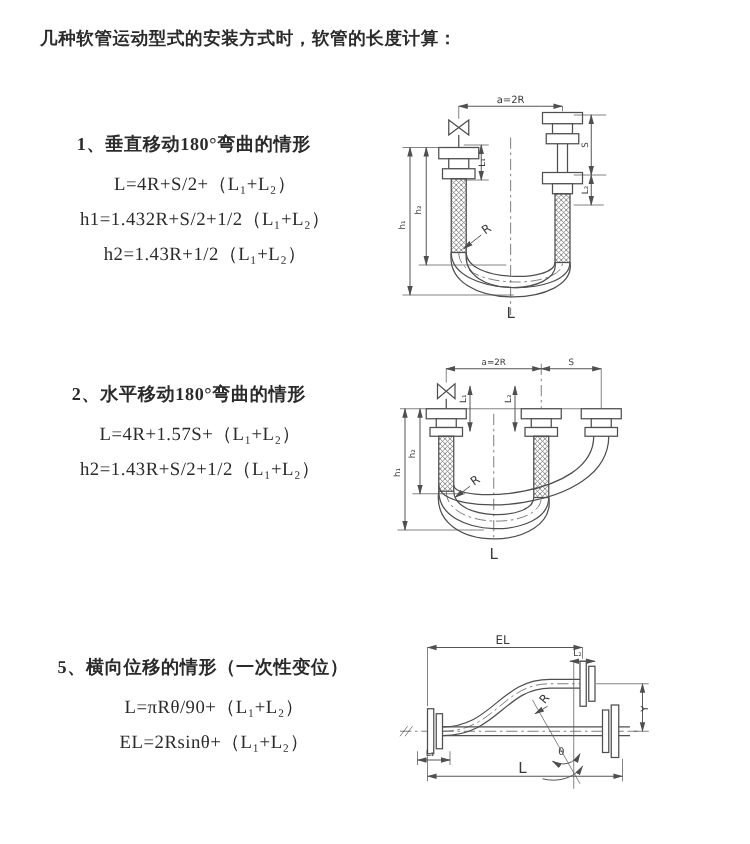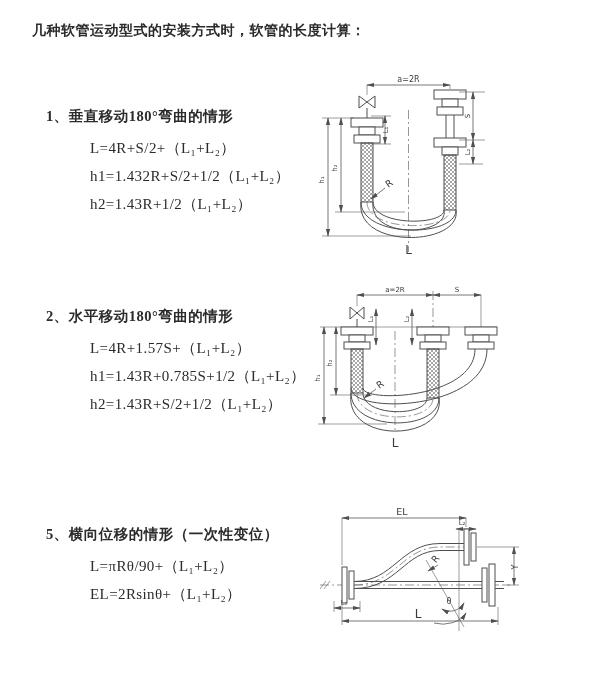--- a/index.html
+++ b/index.html
@@ -1,27 +1,27 @@
 <!DOCTYPE html>
 <html><head>
 <meta charset="utf-8">
 <style>
   html,body{margin:0;padding:0;}
   body{
     width:600px;height:675px;background:#ffffff;position:relative;overflow:hidden;
     font-family:"Liberation Sans","DejaVu Sans",sans-serif;color:#2b2b2b;
   }
-  .page{position:absolute;inset:0;background:#ffffff;}
+  .page{position:absolute;inset:0;background:#ffffff;text-align:center;}
   .doc-title{
     position:absolute;left:32px;top:22px;font-size:14px;font-weight:600;
     letter-spacing:0.5px;white-space:nowrap;
   }
   .section{position:absolute;left:46px;font-family:Liberation Serif, serif;}
   .section .heading{font-size:14.5px;font-weight:600;letter-spacing:0.5px;white-space:nowrap;line-height:20px;}
-  .section .formulas{margin:8px 0 0 44px;}
+  .section .formulas{margin:8px 0 0 18px;}
   .section .formulas p{margin:0;font-size:15px;line-height:28px;letter-spacing:0.4px;white-space:nowrap;}
   .sec1{top:106px;}
   .sec2{top:306px;}
   .sec3{top:524px;}
   .diagram{position:absolute;}
   .d1{left:313px;top:72px;}
   .d2{left:312px;top:283px;}
   .d3{left:314px;top:505px;}
   svg .ol{stroke:#4f4f4f;stroke-width:1;fill:none;}
   svg .thin{stroke:#5a5a5a;stroke-width:0.6;fill:none;}
@@ -60,21 +60,20 @@
       <p>L=4R+S/2+（L₁+L₂）</p>
       <p>h1=1.432R+S/2+1/2（L₁+L₂）</p>
       <p>h2=1.43R+1/2（L₁+L₂）</p>
     </div>
   </div>
 
   <div class="section sec2">
     <div class="heading">2、水平移动180°弯曲的情形</div>
     <div class="formulas">
       <p>L=4R+1.57S+（L₁+L₂）</p>
-      <p>h1=1.43R+0.785S+1/2（L₁+L₂）</p>
       <p>h2=1.43R+S/2+1/2（L₁+L₂）</p>
     </div>
   </div>
 
   <div class="section sec3">
     <div class="heading">5、横向位移的情形（一次性变位）</div>
     <div class="formulas">
       <p>L=πRθ/90+（L₁+L₂）</p>
       <p>EL=2Rsinθ+（L₁+L₂）</p>
     </div>

